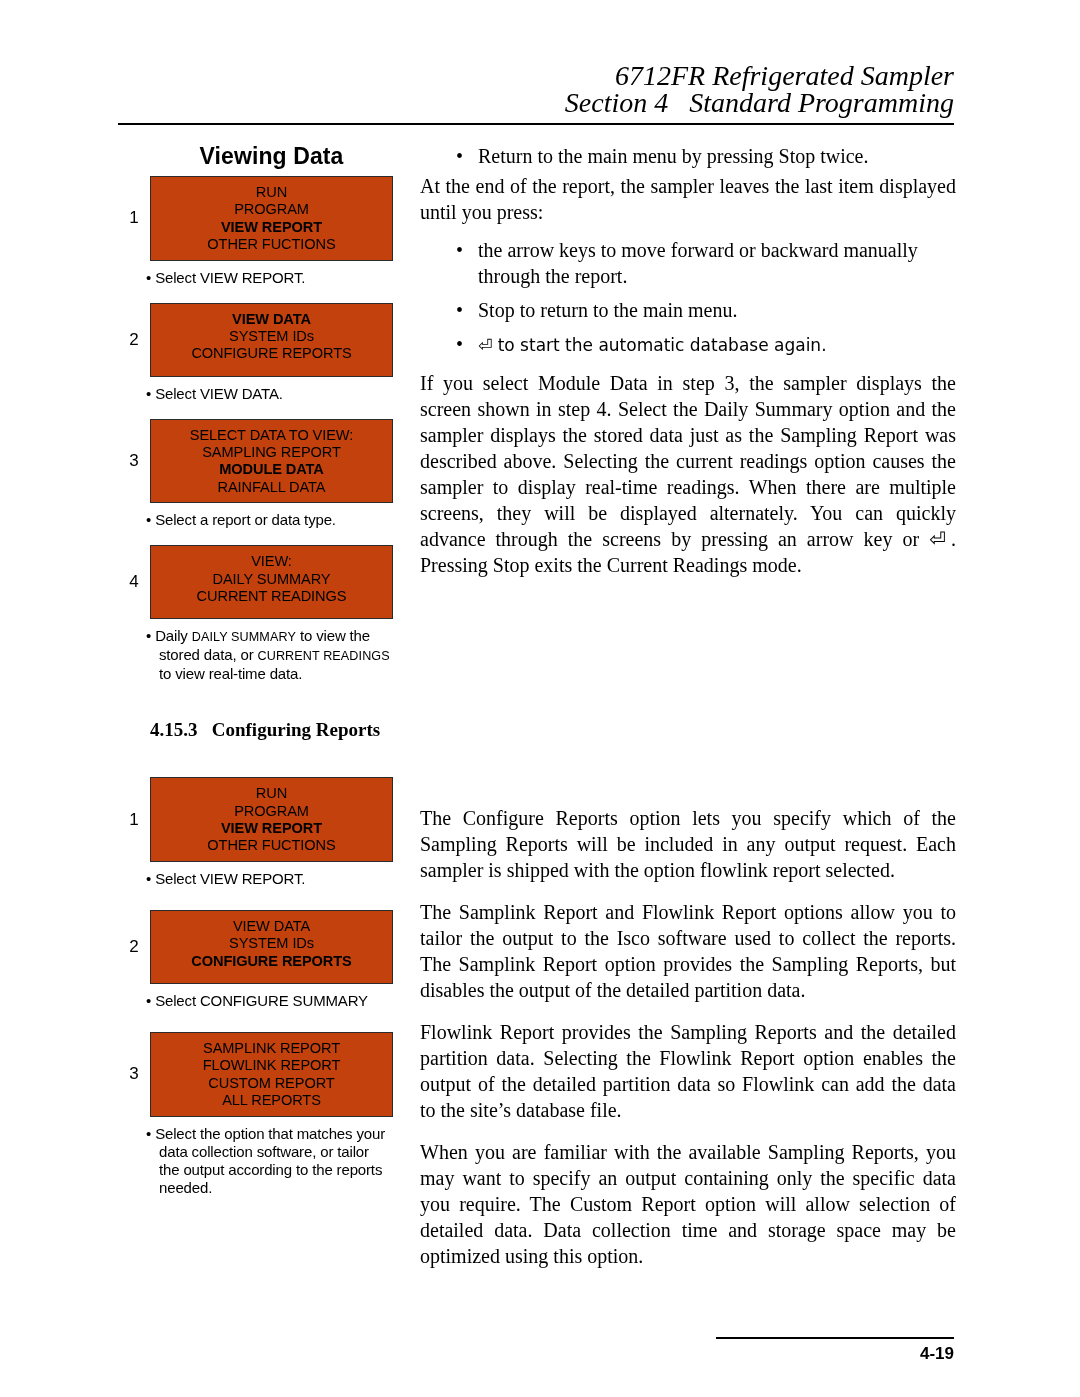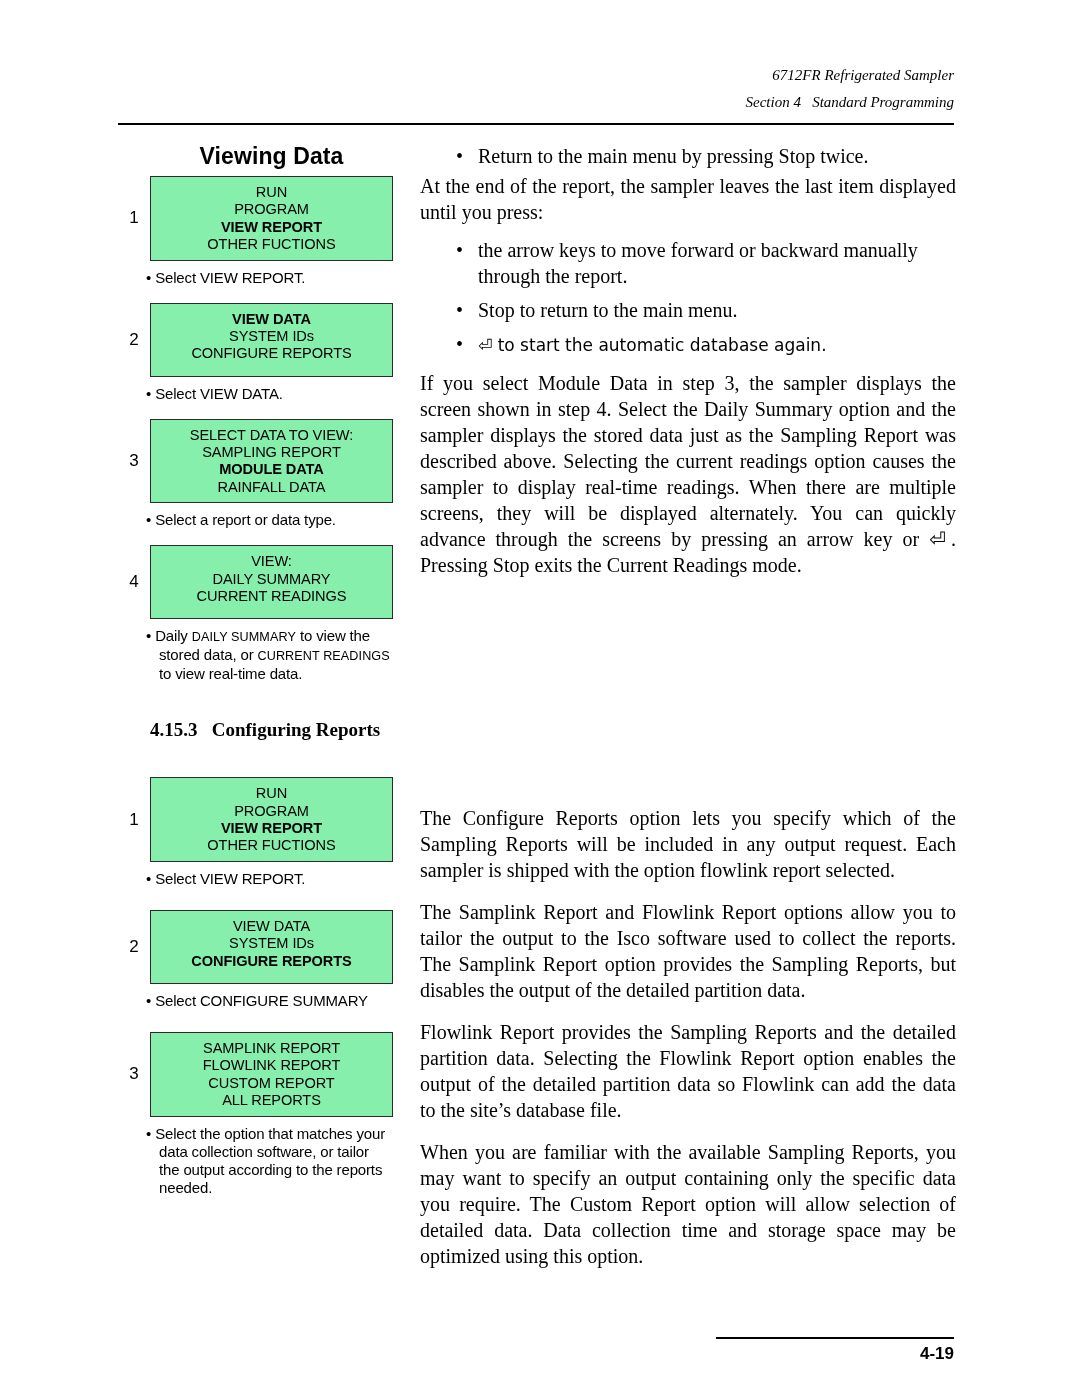--- a/index.html
+++ b/index.html
@@ -12,21 +12,21 @@
     overflow:hidden;
   }
   .page { position:absolute; inset:0; }
 
   
   .header {
     position:absolute; left:118px; top:62px; width:836px;
     text-align:right;
     font-family:"Liberation Serif", serif;
     font-style:italic;
-    font-size:15px;
+    font-size:28px;
     line-height:27px;
   }
   .header .ln { display:block; white-space:pre; }
   .header-rule {
     position:absolute; left:118px; top:123px; width:836px; height:0;
     border-top:2.2px solid #000;
   }
 
   
   .col-left  { position:absolute; left:118px;  top:143px; width:275px; }
@@ -55,21 +55,21 @@
     width:32px;
     flex:0 0 32px;
     font-family:"Liberation Sans", sans-serif;
     font-size:17px;
     display:flex; align-items:center; justify-content:center;
     color:#000;
   }
   .screen {
     flex:1 1 auto;
     border:1.6px solid #2b2b2b;
-    background:#86efac;
+    background:#c2410c;
     box-sizing:border-box;
     padding:7px 6px 6px 6px;
     display:flex; flex-direction:column; align-items:center;
   }
   .screen .l {
     font-family:"Liberation Sans", sans-serif;
     font-size:14.6px;
     line-height:17.4px;
     text-align:center;
     white-space:pre;

